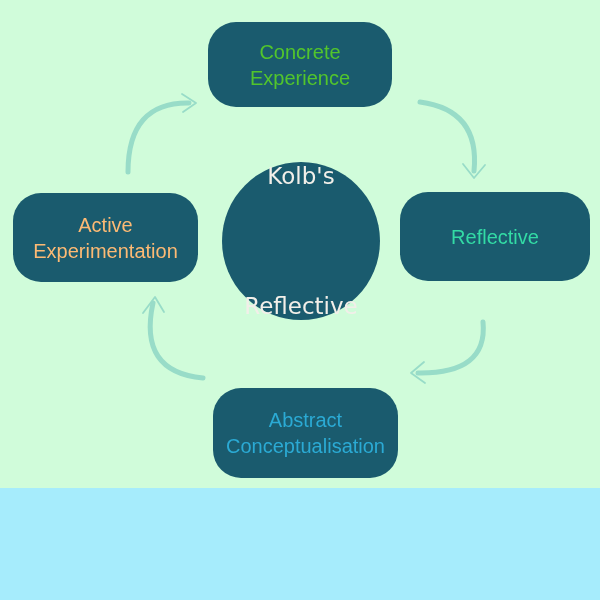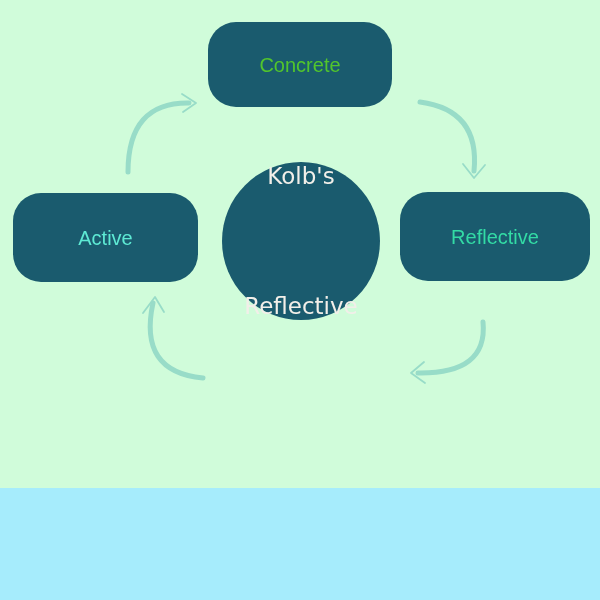--- a/index.html
+++ b/index.html
@@ -122,29 +122,35 @@
       </g>
 
       <g>
         <path class="arrow-path" d="M 203 378 Q 138 372 153 303"></path>
         <path class="arrow-head" d="M 143 313 L 155 297 L 164 312"></path>
       </g>
     </svg>
 
     <div class="node node-top" style="color: rgb(82, 197, 44);">
       <span>Concrete</span>
+      <span>Experience</span>
     </div>
 
     <div class="node node-right" style="color: rgb(51, 219, 165);">
       <span>Reflective</span>
     </div>
 
+    <div class="node node-bottom" style="color: rgb(43, 170, 212);">
+      <span>Abstract</span>
+      <span>Conceptualisation</span>
+    </div>
 
-    <div class="node node-left" style="color: #5eead4;">
+    <div class="node node-left" style="color: #fdba74;">
       <span>Active</span>
+      <span>Experimentation</span>
     </div>
 
     <div class="center-circle">
       <span>Kolb's</span>
       <span>Reflective</span>
     </div>
 
   </div>
 
   <div class="footer">

